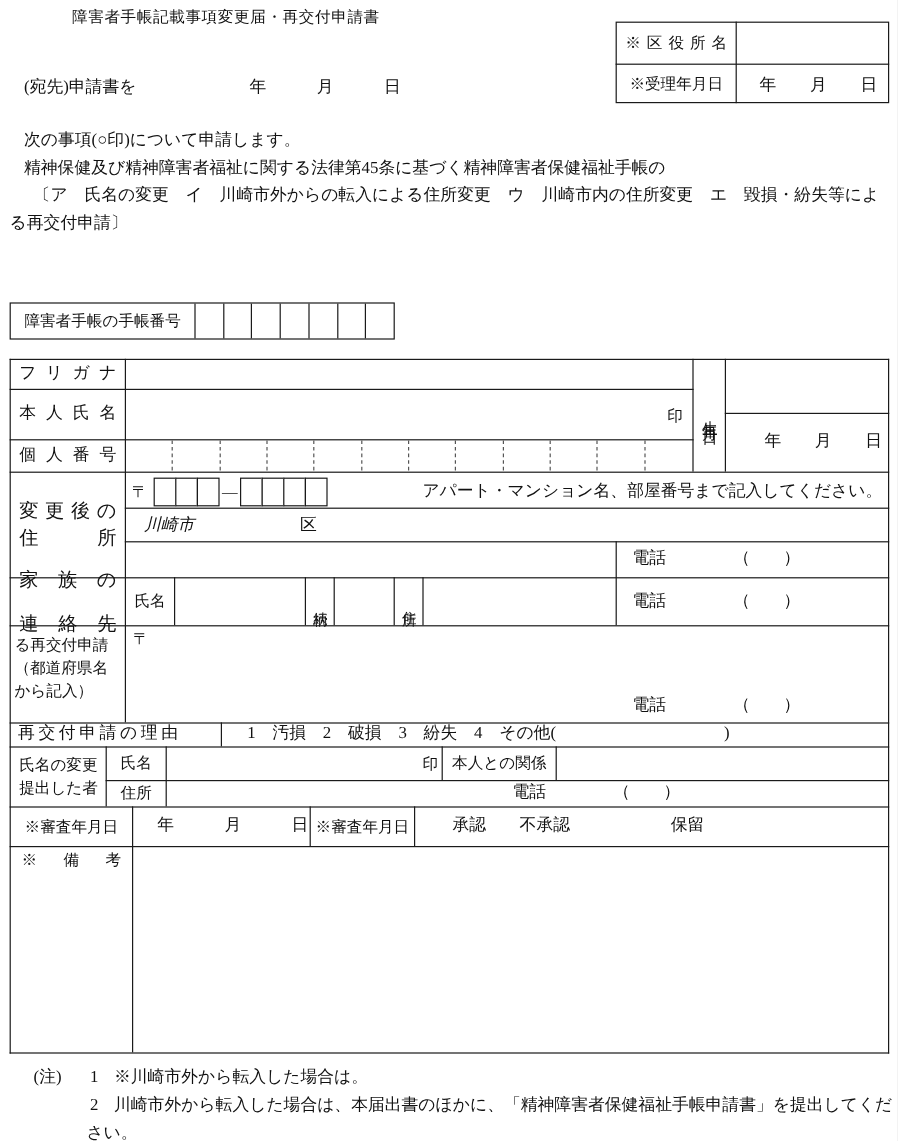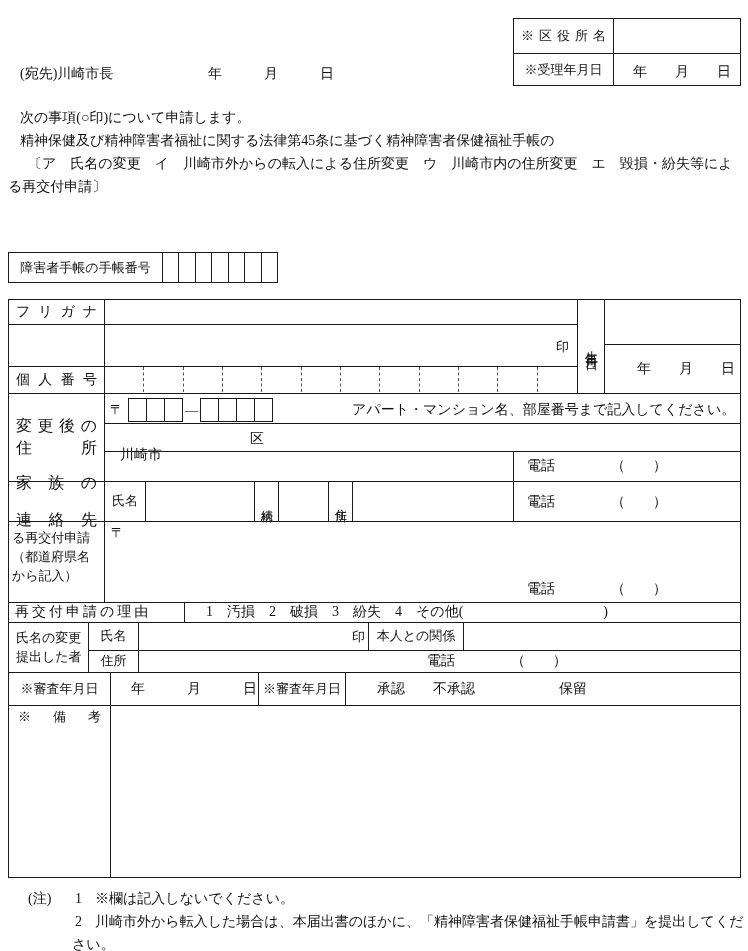--- a/index.html
+++ b/index.html
@@ -26,38 +26,39 @@
   .nbox .ncell + .ncell{border-left:1px solid #1a1a1a;}
   .pnrow{position:absolute;display:flex;}
   .pncell{flex:1;box-sizing:border-box;}
   .pncell + .pncell{border-left:1px dashed #555;}
 </style>
 </head>
 <body>
 
 <div id="page">
 
+  <div class="t13" style="left:60px;top:5px;letter-spacing:.5px;">障害者手帳記載事項変更届・再交付申請書</div>
 
   <div class="rect" style="left:513px;top:18px;width:228px;height:68px;"></div>
   <div class="vl" style="left:613px;top:18px;height:68px;"></div>
   <div class="hl" style="left:513px;top:53px;width:228px;"></div>
   <div class="lab" style="left:514px;top:18px;width:99px;height:35px;line-height:35px;font-size:13px;">※区役所名</div>
   <div class="field" style="left:614px;top:19px;width:126px;height:33px;"></div>
   <div class="cellc" style="left:514px;top:54px;width:99px;height:31px;font-size:13px;white-space:pre;">※受理年月日</div>
   <div class="t" style="left:633px;top:62px;">年　　月　　日</div>
 
-  <div class="t" style="left:20px;top:64px;">(宛先)川崎市長</div>
+  <div class="t" style="left:20px;top:64px;">(宛先)申請書を</div>
   <div class="t" style="left:208px;top:64px;">年　　　月　　　日</div>
 
   <div class="t" style="left:20px;top:108px;">次の事項(○印)について申請します。</div>
   <div class="t" style="left:20px;top:131px;">精神保健及び精神障害者福祉に関する法律第45条に基づく精神障害者保健福祉手帳の</div>
   <div class="t" style="left:28px;top:154px;">〔ア　氏名の変更　イ　川崎市外からの転入による住所変更　ウ　川崎市内の住所変更　エ　毀損・紛失等によ</div>
   <div class="t" style="left:8px;top:177px;">る再交付申請〕</div>
 
-  <div class="nbox" style="left:8px;top:252px;width:270px;height:31px;">
+  <div class="nbox" style="left:8px;top:252px;width:321px;height:31px;">
     <div class="nlab">障害者手帳の手帳番号</div>
     <div class="ncell"></div>
     <div class="ncell"></div>
     <div class="ncell"></div>
     <div class="ncell"></div>
     <div class="ncell"></div>
     <div class="ncell"></div>
     <div class="ncell"></div>
   </div>
 
@@ -93,20 +94,21 @@
   <div class="vl" style="left:138px;top:622px;height:50px;"></div>
   <div class="vl" style="left:368px;top:622px;height:28px;"></div>
   <div class="vl" style="left:463px;top:622px;height:28px;"></div>
   <div class="vl" style="left:110px;top:672px;height:205px;"></div>
   <div class="vl" style="left:258px;top:672px;height:33px;"></div>
   <div class="vl" style="left:345px;top:672px;height:33px;"></div>
 
   <div class="lab" style="left:9px;top:300px;width:95px;height:24px;line-height:24px;">フリガナ</div>
   <div class="field" style="left:105px;top:300px;width:471px;height:23px;"></div>
 
+  <div class="lab" style="left:9px;top:325px;width:95px;height:40px;line-height:40px;">本人氏名</div>
   <div class="field" style="left:105px;top:325px;width:448px;height:40px;"></div>
   <div class="t13" style="left:556px;top:338px;">印</div>
 
   <div class="lab" style="left:9px;top:367px;width:95px;height:26px;line-height:26px;">個人番号</div>
   <div class="pnrow" style="left:105px;top:367px;width:471px;height:25px;">
     <div class="pncell"></div>
     <div class="pncell"></div>
     <div class="pncell"></div>
     <div class="pncell"></div>
     <div class="pncell"></div>
@@ -138,21 +140,21 @@
     </span>
     <span style="font-size:13px;margin:0 2px;">―</span>
     <span class="pcgrp">
       <span class="pc"></span>
       <span class="pc"></span>
       <span class="pc"></span>
       <span class="pc"></span>
     </span>
   </div>
   <div class="t" style="left:352px;top:400px;">アパート・マンション名、部屋番号まで記入してください。</div>
-  <div class="t" style="left:120px;top:445px;">川崎市</div>
+  <div class="t" style="left:120px;top:429px;font-style:italic;">川崎市</div>
   <div class="t" style="left:250px;top:429px;">区</div>
   <div class="field" style="left:270px;top:424px;width:469px;height:26px;"></div>
   <div class="field" style="left:105px;top:452px;width:407px;height:28px;"></div>
   <div class="t" style="left:527px;top:456px;">電話　　　　（　　）</div>
 
   <div class="col" style="left:9px;top:482px;width:95px;height:39px;gap:16px;">
     <div class="jlx">家族の</div>
     <div class="jlx">連絡先</div>
   </div>
   <div class="cellc" style="left:105px;top:481px;width:40px;height:40px;font-size:13px;white-space:pre;">氏名</div>
@@ -193,18 +195,18 @@
   <div class="cellc" style="left:9px;top:672px;width:101px;height:33px;font-size:13px;white-space:pre;">※審査年月日</div>
   <div class="t" style="left:131px;top:679px;">年　　　月　　　日</div>
   <div class="cellc" style="left:259px;top:672px;width:86px;height:33px;font-size:13px;white-space:pre;">※審査年月日</div>
   <div class="t" style="left:377px;top:679px;">承認　　不承認　　　　　　保留</div>
 
   <div class="lab" style="left:9px;top:705px;width:101px;height:24px;line-height:24px;font-size:13px;padding:0 9px;">※備考</div>
   <div class="field" style="left:111px;top:706px;width:628px;height:170px;"></div>
 
   <div class="t" style="left:28px;top:889px;">(注)</div>
   <div class="t" style="left:75px;top:889px;">1</div>
-  <div class="t" style="left:95px;top:889px;">※欄は記入しないでください。</div>
+  <div class="t" style="left:95px;top:889px;">※川崎市外から転入した場合は。</div>
   <div class="t" style="left:75px;top:912px;">2</div>
   <div class="t" style="left:95px;top:912px;">川崎市外から転入した場合は、本届出書のほかに、「精神障害者保健福祉手帳申請書」を提出してくだ</div>
   <div class="t" style="left:72px;top:935px;">さい。</div>
 
 </div>
 
 </body></html>

